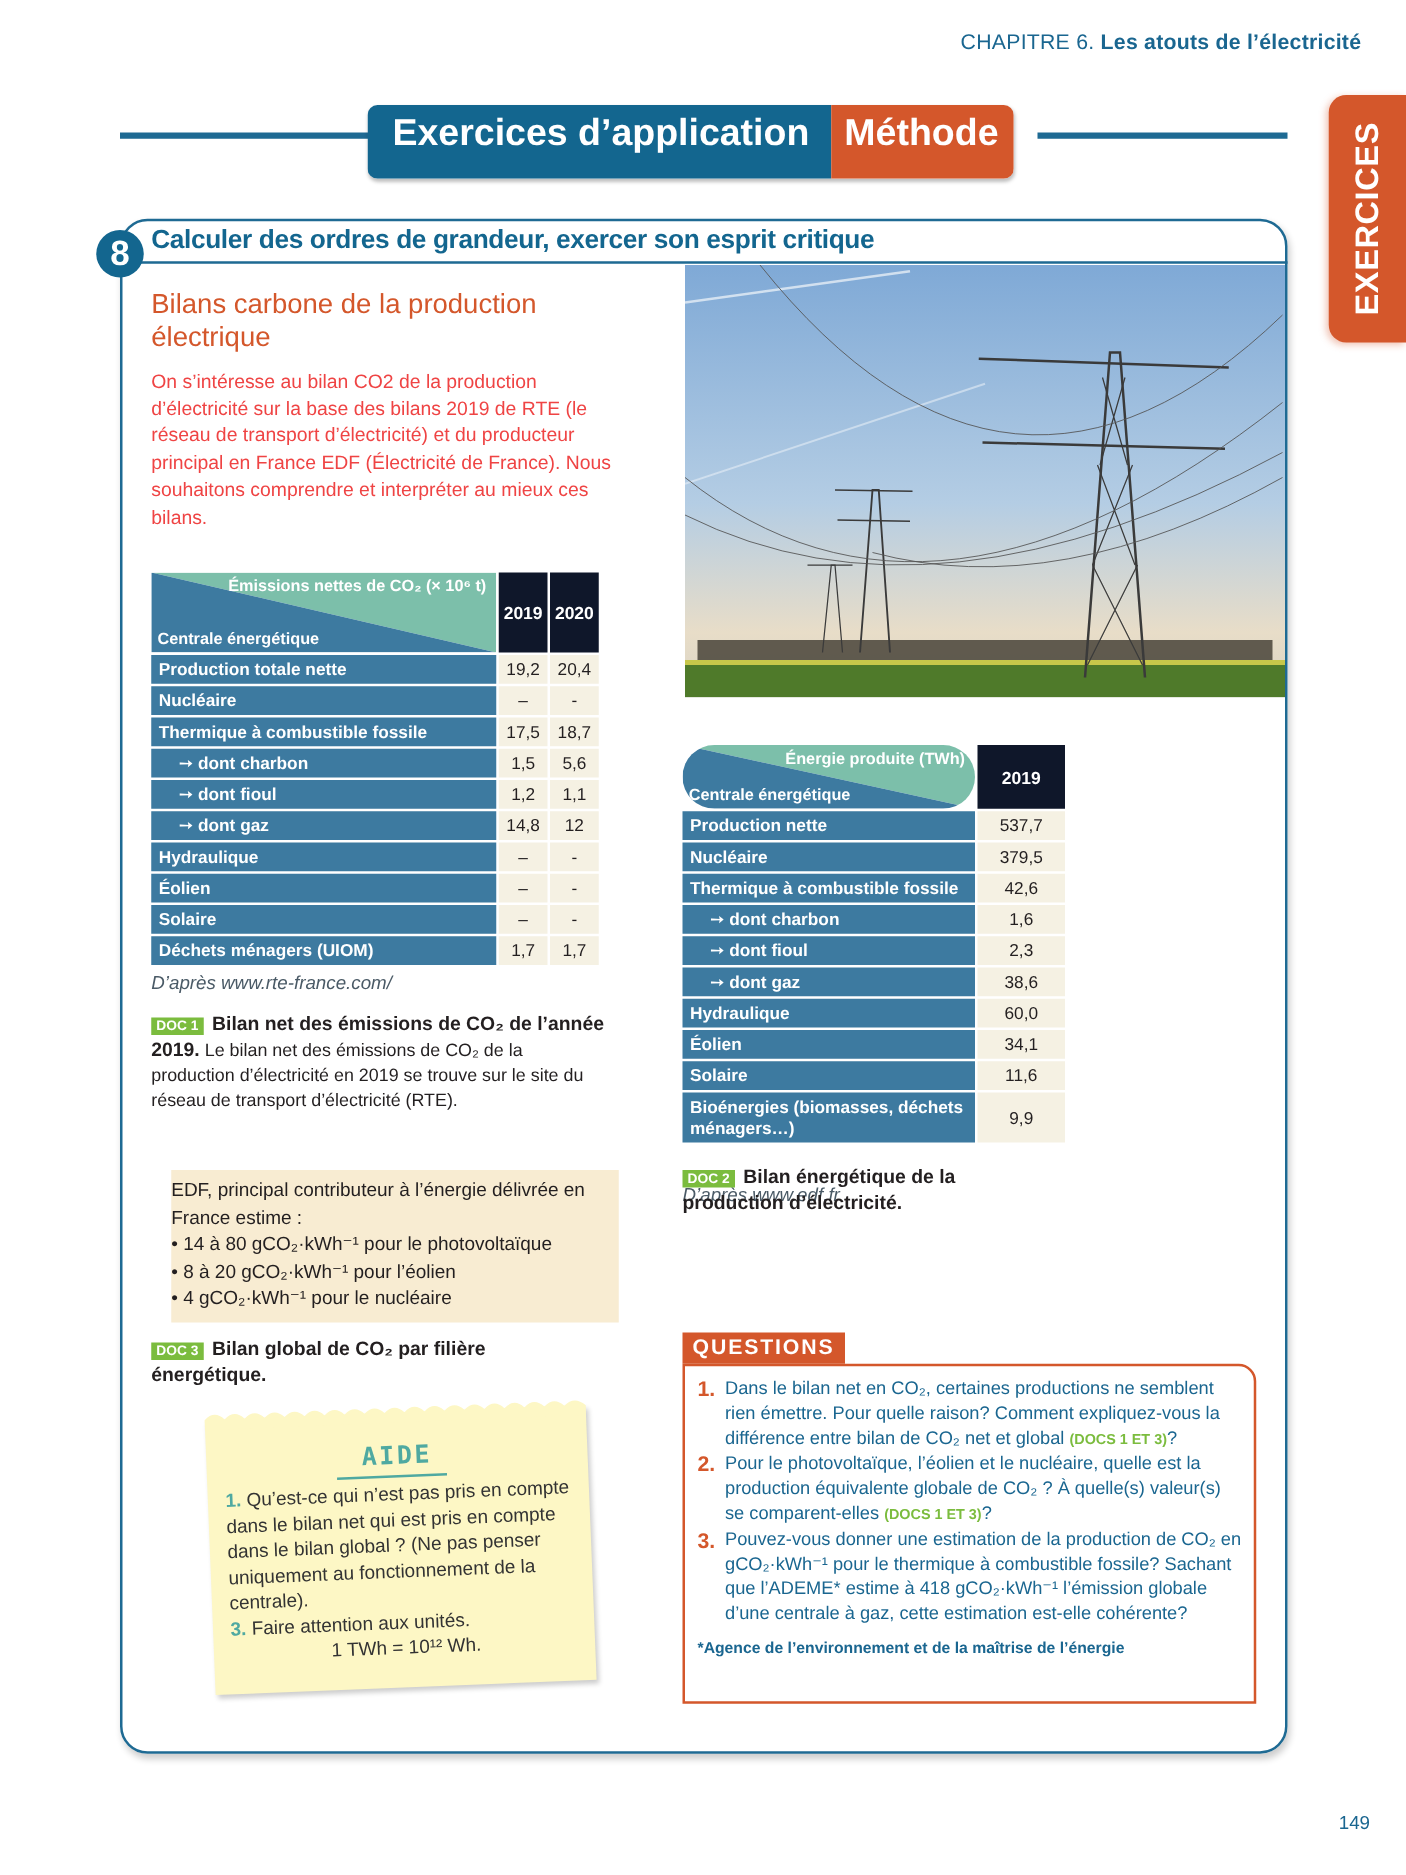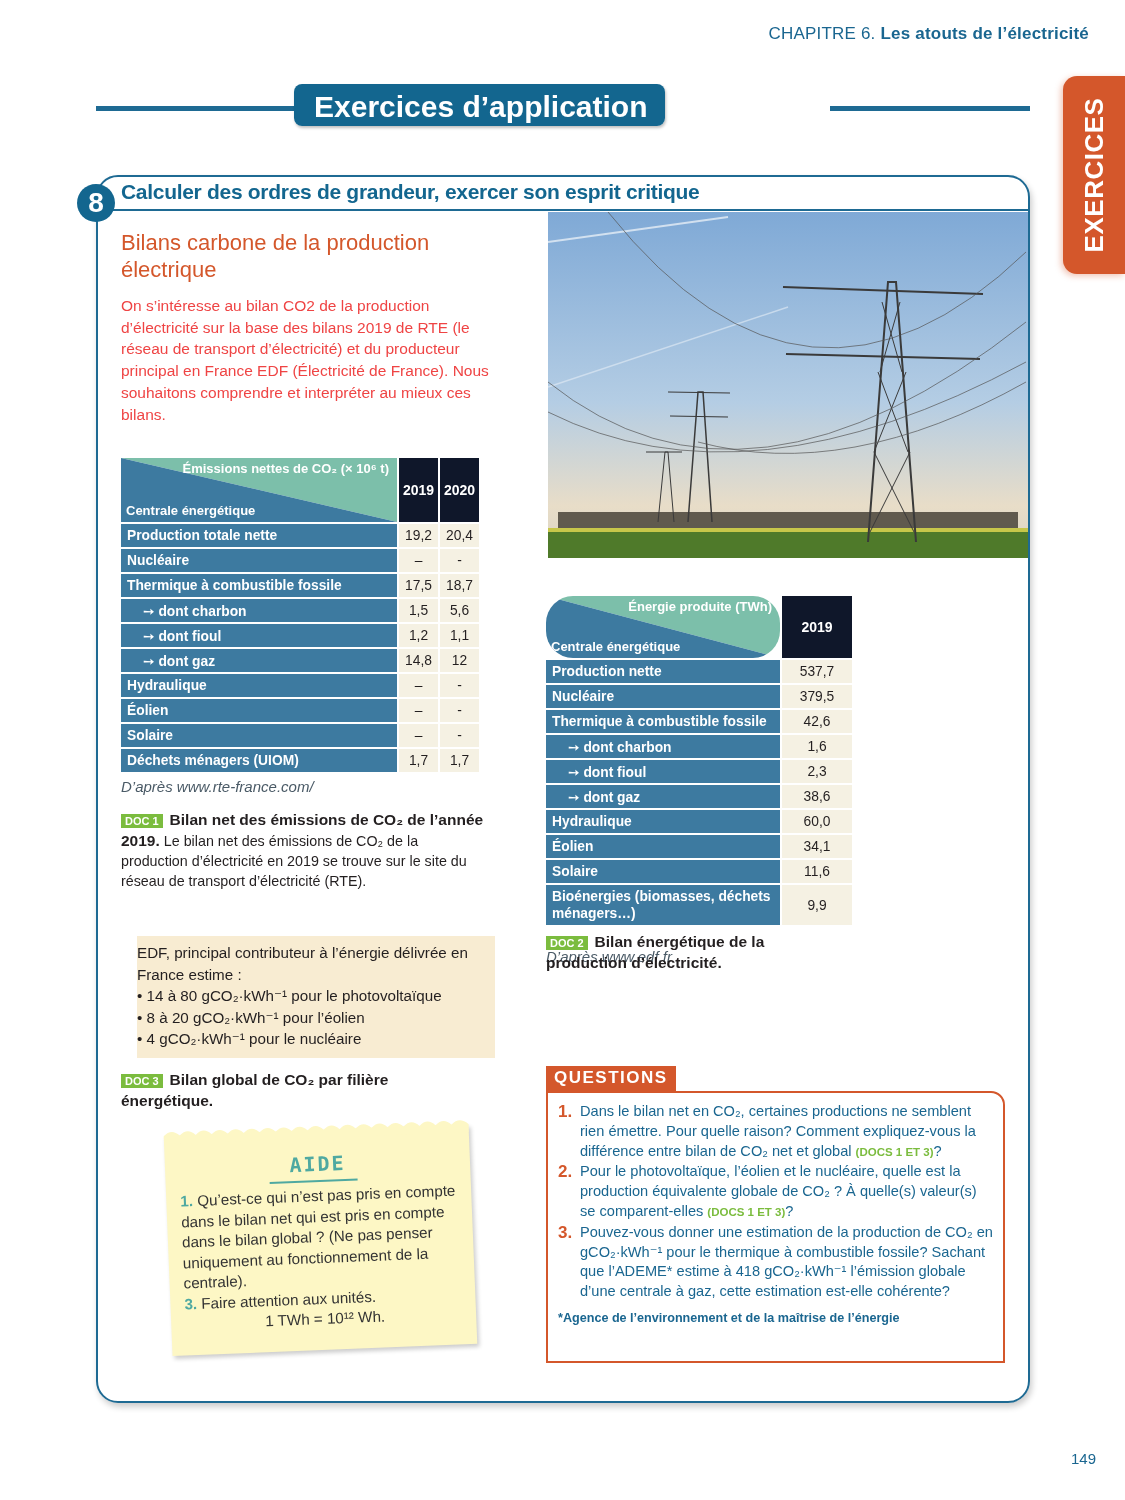--- a/index.html
+++ b/index.html
@@ -8,23 +8,22 @@
     font-family: "Liberation Sans", "DejaVu Sans", sans-serif; color: #231f20; overflow: hidden;
   }
   .chapter-header {
     position: absolute; top: 24px; right: 36px; font-size: 17px; color: #1a6690; letter-spacing: 0.2px;
   }
   .chapter-header b { font-weight: bold; }
   .hline { position: absolute; top: 106px; height: 5px; background: #1e6a93; }
   .hline.left { left: 96px; width: 200px; }
   .hline.right { left: 830px; width: 200px; }
   .banner {
-    position: absolute; top: 84px; left: 294px; height: 42px; display: flex; border-radius: 8px; overflow: hidden;
+    position: absolute; top: 84px; left: 294px; height: 59px; display: flex; border-radius: 8px; overflow: hidden;
     box-shadow: 1px 2px 3px rgba(0,0,0,0.25);
-    flex-direction: column;
   }
   .banner .b1 { background: #13668f; color: #fff; font-weight: bold; font-size: 30px; padding: 2px 18px 0 20px; line-height: 41px; }
   .banner .b2 { background: #d4572b; color: #fff; font-weight: bold; font-size: 30px; padding: 2px 12px 0 10px; line-height: 41px; }
   .side-tab {
     position: absolute; top: 76px; left: 1063px; width: 62px; height: 198px; background: #d4572b; border-radius: 14px 0 0 14px;
     box-shadow: -2px 2px 6px rgba(212,87,43,0.35);
   }
   .side-tab span {
     position: absolute; left: 50%; top: 50%; transform: translate(-50%, -50%) rotate(-90deg);
     color: #fff; font-weight: bold; font-size: 26px; letter-spacing: 0.5px; white-space: nowrap;
@@ -246,21 +245,21 @@
       <path d="M0,200 Q200,300 478,150"></path>
       <path d="M60,0 Q260,250 478,40"></path>
       <path d="M150,230 Q300,270 478,170"></path>
     </g>
   </svg>
 </div>
 
 <table class="dt" id="doc2-table" style="left:544px; top:594px; width:310px;">
   <thead>
     <tr>
-      <th class="diag-head" style="width:234px; height:62px;border-radius:27px;">
+      <th class="diag-head" style="width:234px; height:51px;border-radius:27px;">
         <svg viewBox="0 0 100 100" preserveAspectRatio="none">
             <polygon points="0,0 100,0 100,100" fill="#7cbfaa"></polygon>
             <polygon points="0,0 100,100 0,100" fill="#3d7aa0"></polygon>
           </svg>
         <div class="top-lbl">Énergie produite (TWh)</div>
         <div class="bot-lbl">Centrale énergétique</div>
       </th>
       <th class="year">2019</th>
     </tr>
   </thead>

